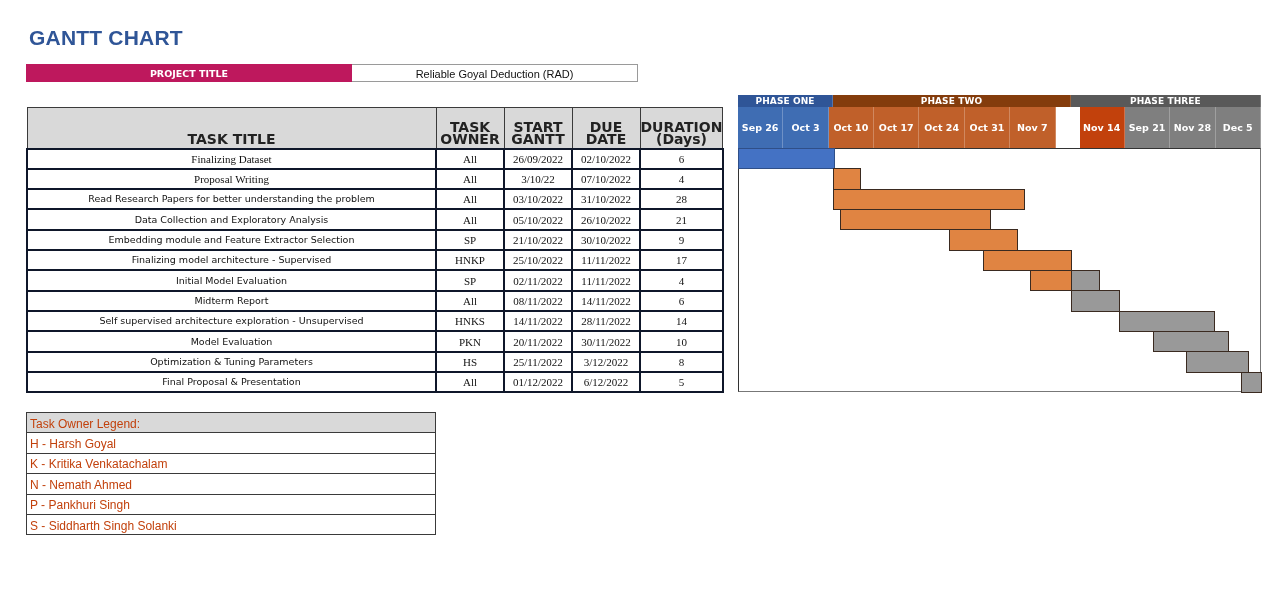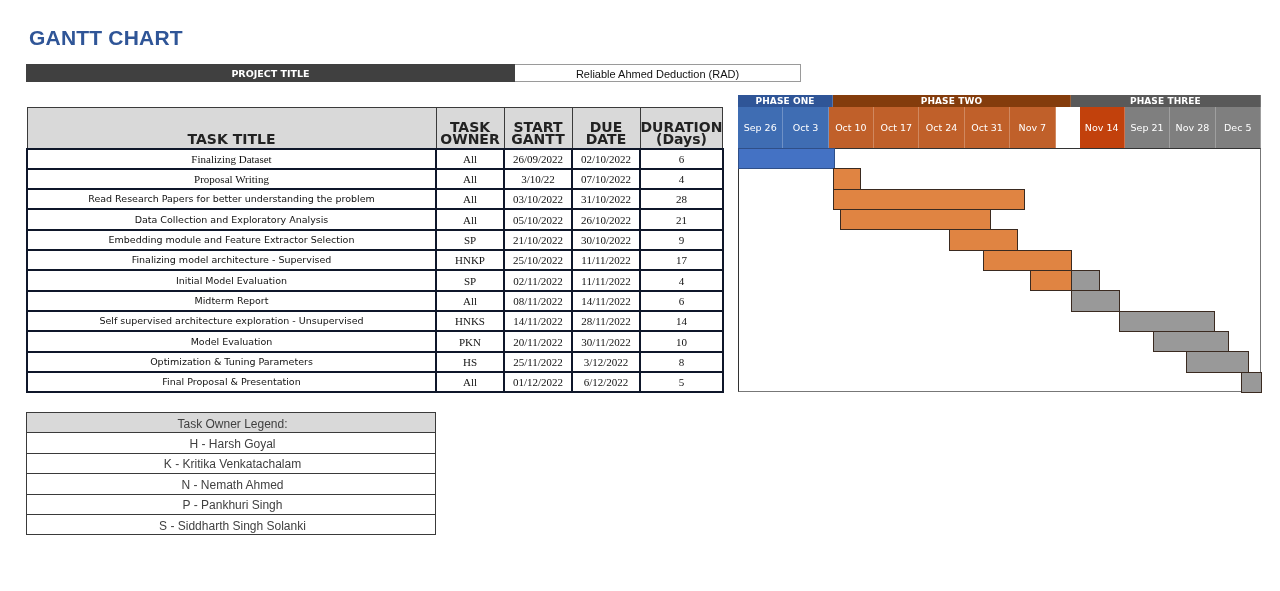--- a/index.html
+++ b/index.html
@@ -7,21 +7,21 @@
   body { position: relative; font-family: "Liberation Sans", sans-serif; color: #111; }
 
   .title {
     position: absolute; left: 29px; top: 26px;
     font-family: "Liberation Sans", sans-serif; font-weight: bold;
     font-size: 21px; color: #2f5597; letter-spacing: 0.2px;
   }
 
   .proj-bar { position: absolute; left: 26px; top: 64px; height: 18px; display: flex; }
   .proj-label {
-    width: 489px; height: 18px; background: #404040; color: #fff;
+    width: 326px; height: 18px; background: #be185d; color: #fff;
     font-family: "DejaVu Sans", sans-serif; font-weight: bold; font-size: 9.5px;
     display: flex; align-items: center; justify-content: center;
   }
   .proj-value {
     width: 286px; height: 18px; border: 1px solid #9a9a9a; border-left: none; background: #fff;
     font-family: "Liberation Sans", sans-serif; font-size: 11px;
     display: flex; align-items: center; justify-content: center; padding-top: 2px;
   }
 
   
@@ -47,52 +47,52 @@
   
   .gantt { position: absolute; left: 738px; top: 95px; width: 523px; }
   .phase-row { display: flex; height: 12px; }
   .phase {
     color: #ffffff; font-family: "DejaVu Sans", sans-serif; font-weight: bold; font-size: 9px;
     display: flex; align-items: center; justify-content: center; letter-spacing: 0.1px;
     border-right: 1px solid #ffffff30;
   }
   .week-row { display: flex; height: 41px; }
   .week {
-    color: #ffffff; font-family: "DejaVu Sans", sans-serif; font-weight: normal; font-size: 9.5px;
+    color: #ffffff; font-family: "DejaVu Sans", sans-serif; font-weight: bold; font-size: 9.5px;
     display: flex; align-items: center; justify-content: center;
     border-right: 1px solid rgba(255,255,255,0.25); white-space: nowrap;
   }
   .bars {
     position: relative; width: 523px; height: 244px;
     border: 1.5px solid #777; border-top: 1px solid #333; border-left: 1px solid #333; background: #fff;
   }
   .bar {
     position: absolute; height: 20.33px;
     border: 1px solid #3a2a20;
   }
   .bar.phase1 { background: #4472c4; border-color: #2f4f88; }
   .bar.phase2 { background: #e08442; }
   .bar.phase3 { background: #999999; }
 
   
   .legend { position: absolute; left: 26px; top: 412px; width: 410px; border-collapse: collapse; }
   .legend td {
     border: 1px solid #3a3a3a; height: 20.4px; font-family: "Liberation Sans", sans-serif;
-    font-size: 12px; padding-left: 3px; padding-top: 2px; color: #404040; text-align: center;
+    font-size: 12px; padding-left: 3px; padding-top: 2px; color: #c2410c;
   }
   .legend .lhead { background: #d9d9d9; }
 </style>
 </head>
 <body>
 
 <div class="title">GANTT CHART</div>
 
 <div class="proj-bar">
   <div class="proj-label">PROJECT TITLE</div>
-  <div class="proj-value">Reliable Ahmed Deduction (RAD)</div>
+  <div class="proj-value">Reliable Goyal Deduction (RAD)</div>
 </div>
 
 <table class="tbl">
   <thead>
     <tr>
       <th class="c-title"><span>TASK TITLE</span></th>
       <th class="c-owner"><span>TASK</span><br><span>OWNER</span></th>
       <th class="c-start"><span>START</span><br><span>GANTT</span></th>
       <th class="c-due"><span>DUE DATE</span></th>
       <th class="c-dur"><span>DURATION</span><br><span>(Days)</span></th>

